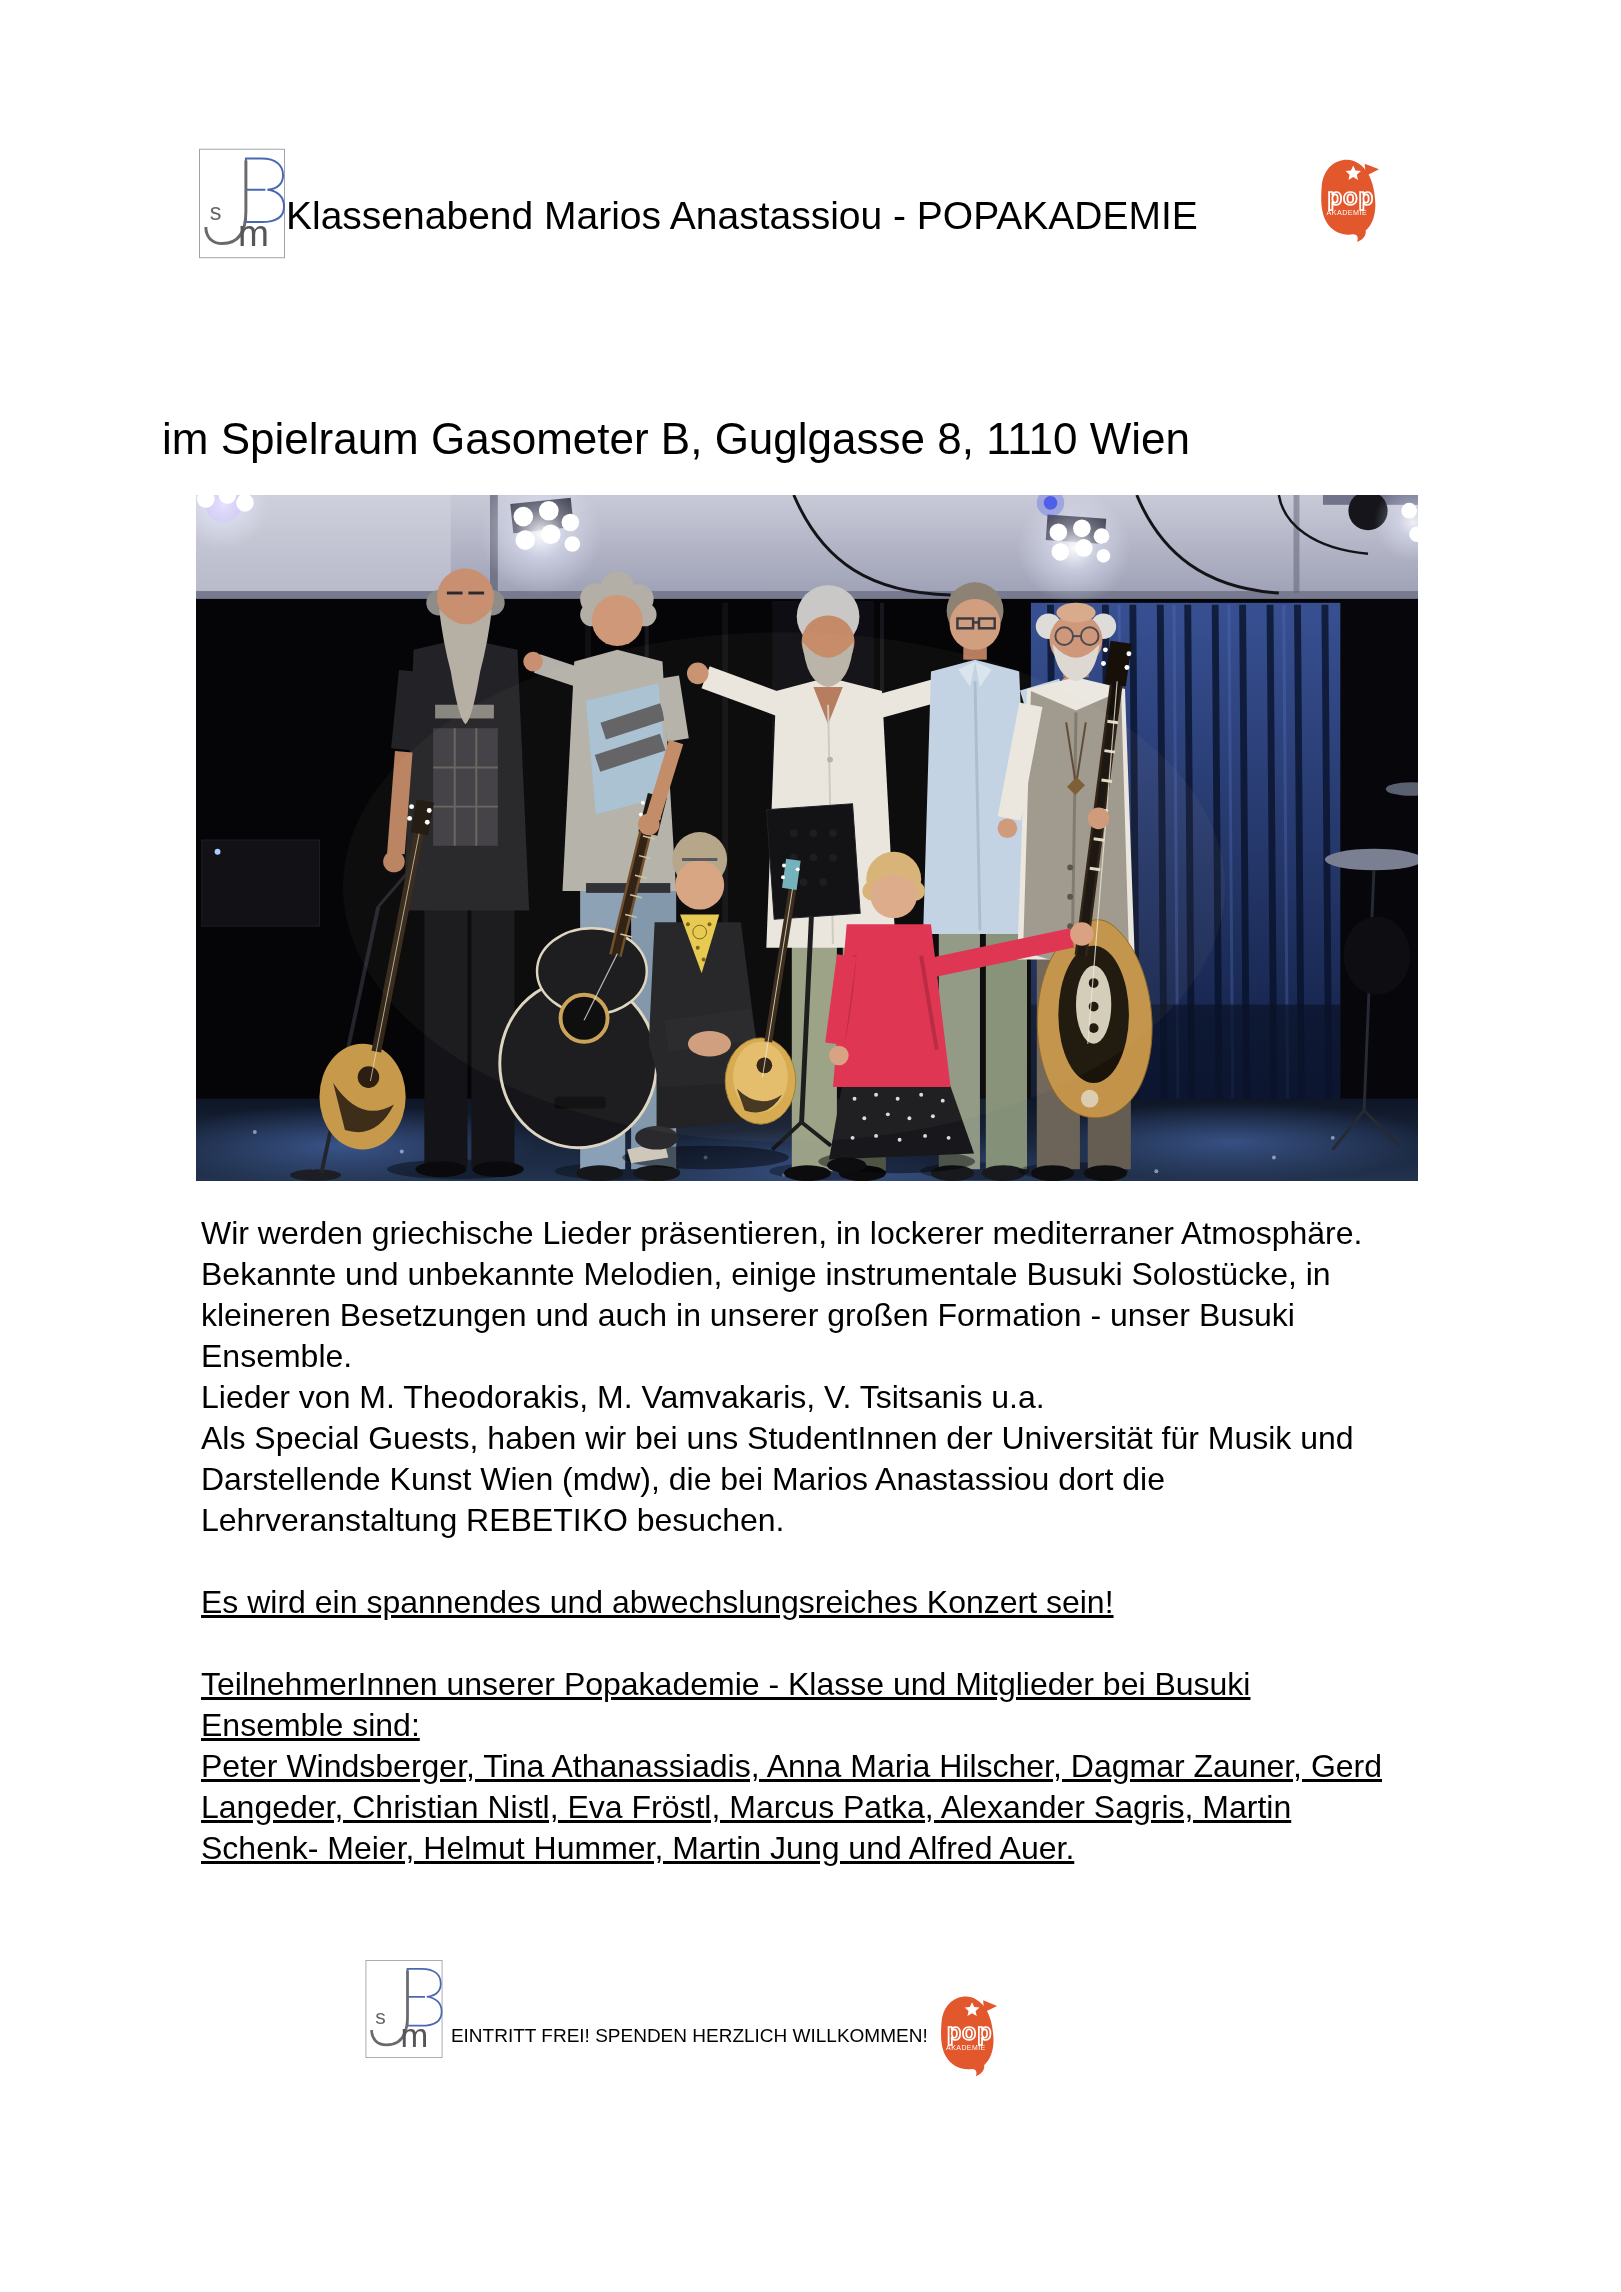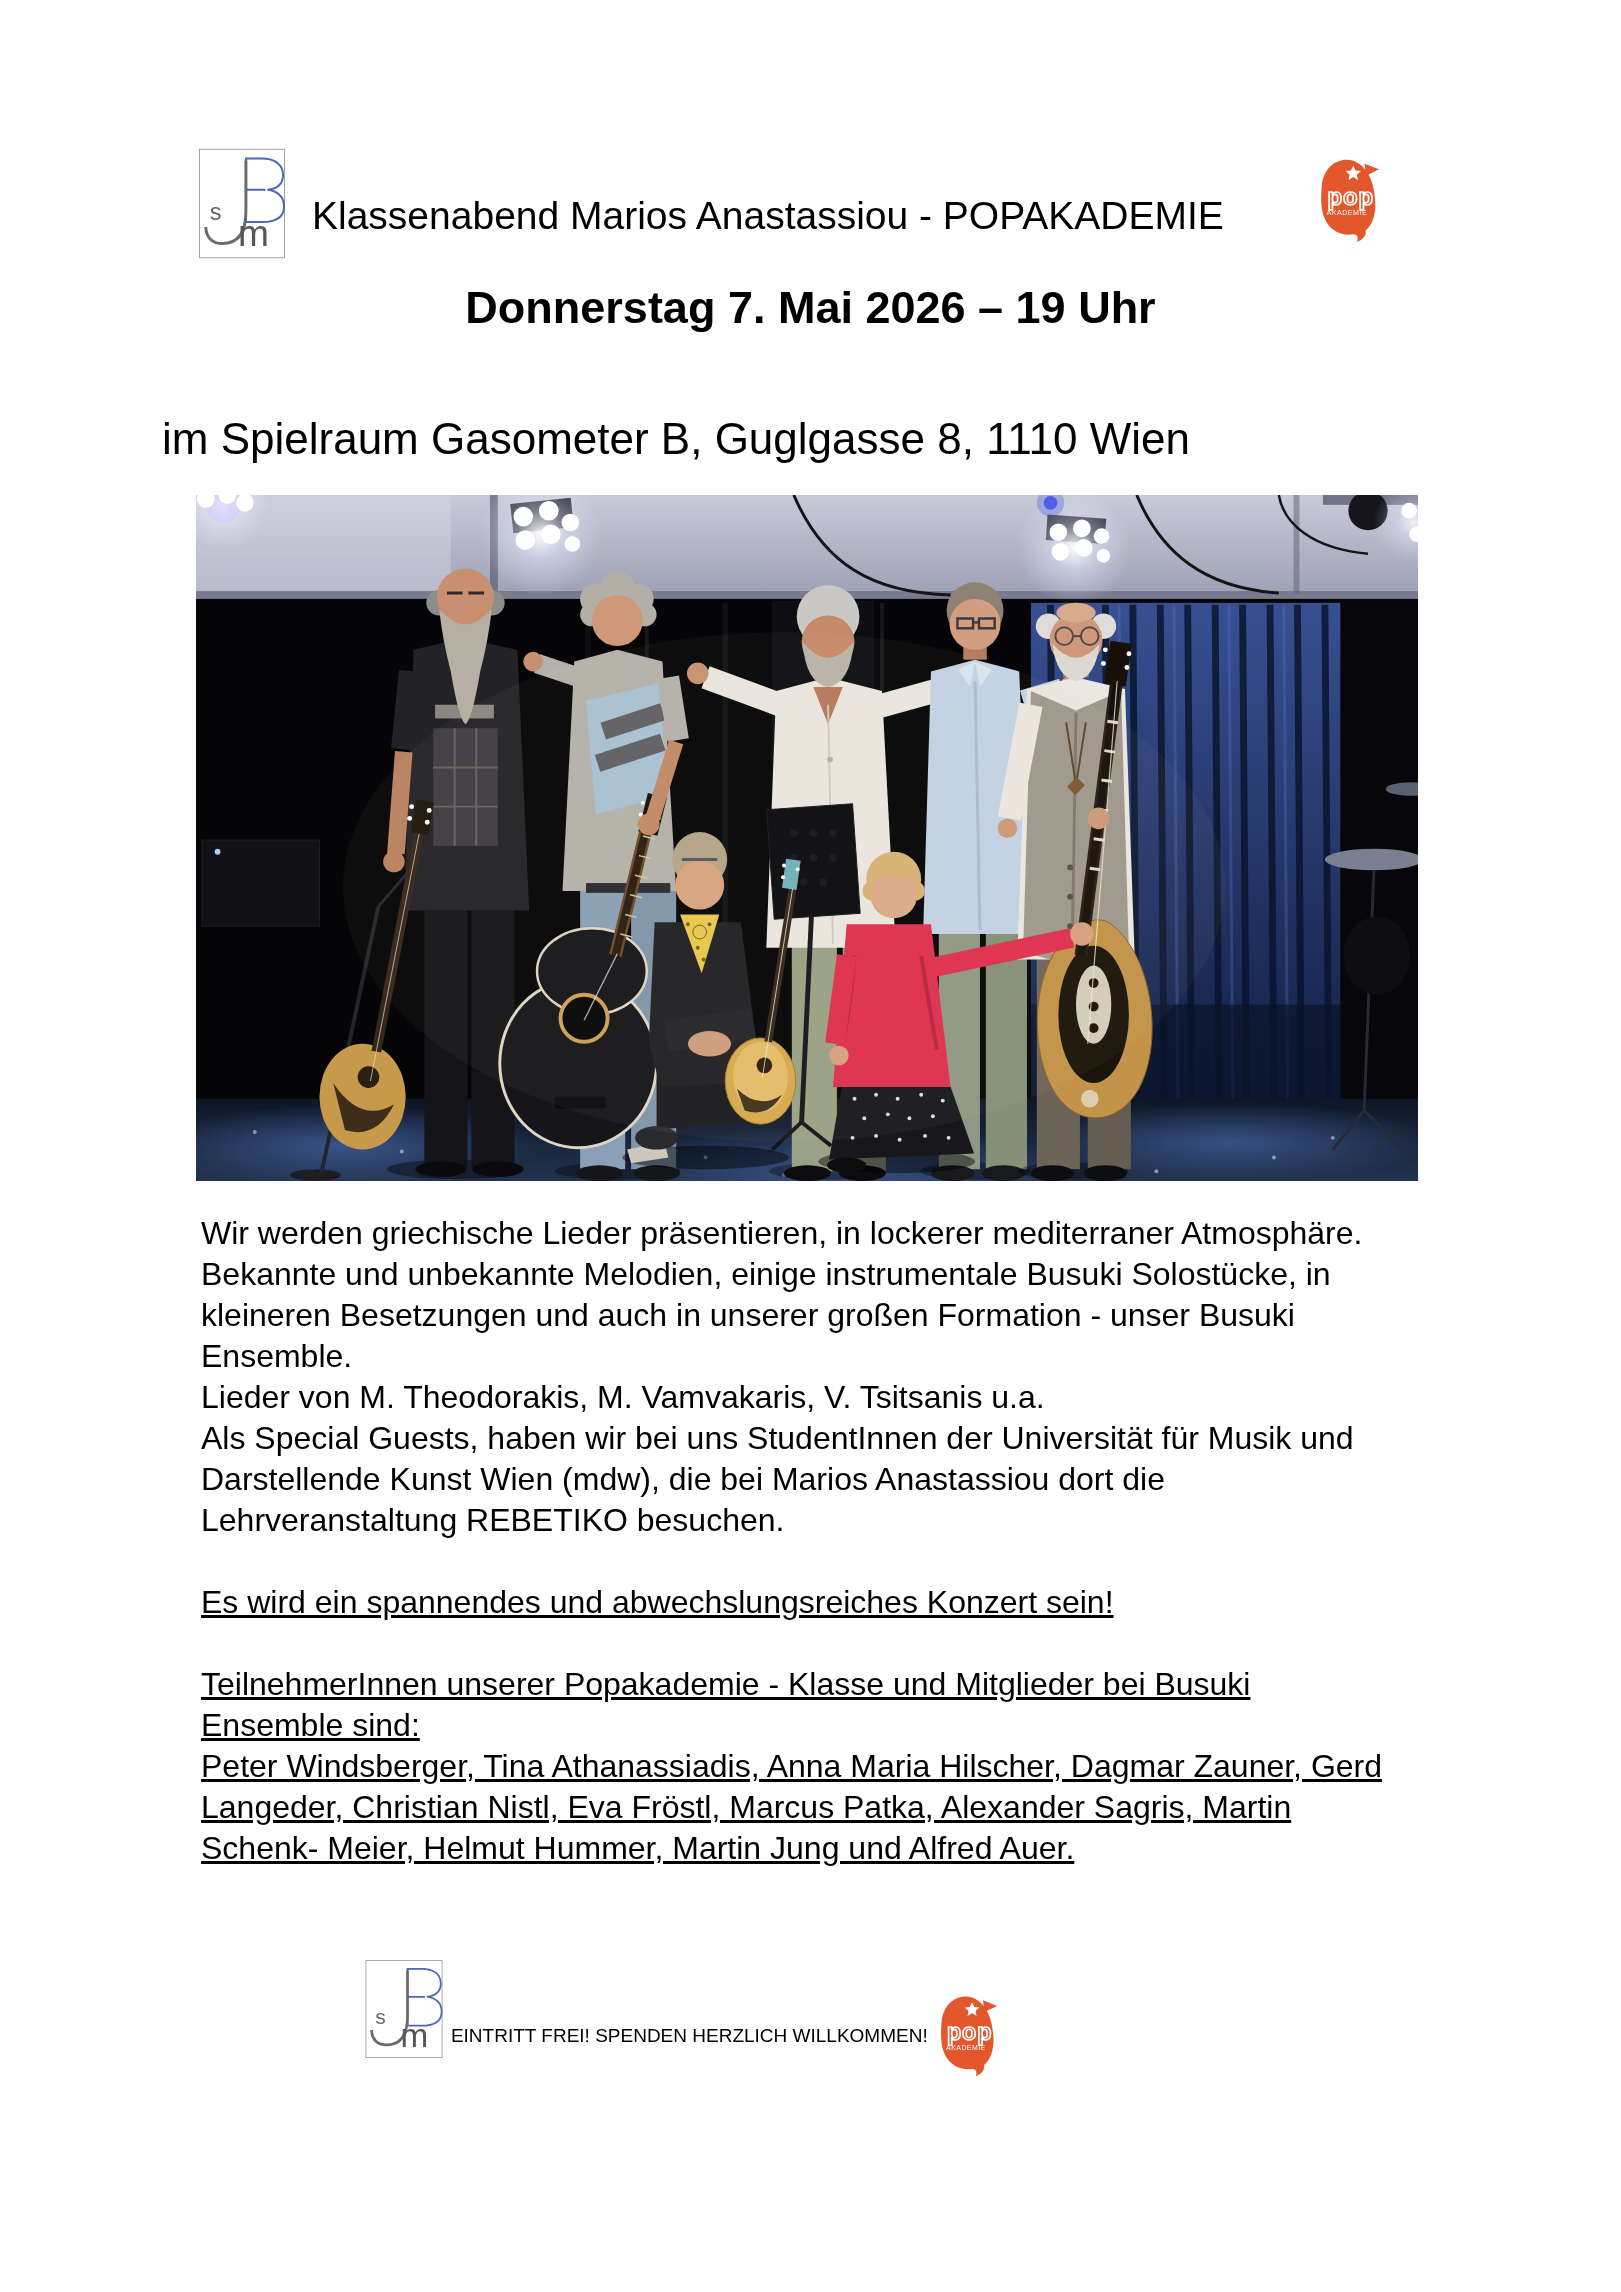--- a/index.html
+++ b/index.html
@@ -9,21 +9,21 @@
     margin:0 auto;
     background:#ffffff;
     font-family:"Liberation Sans","DejaVu Sans",sans-serif;
     color:#000;
     overflow:hidden;
   }
   .abs{position:absolute;}
   .masthead-title{
     left:286px;top:192px;
     font-size:39px;line-height:47px;font-weight:400;
-    white-space:nowrap;letter-spacing:0px;padding-left:26px;
+    white-space:nowrap;letter-spacing:0px;
   }
   .date-heading{
     left:0;top:282px;width:1621px;
     text-align:center;font-size:45px;font-weight:700;
   }
   .location-line{
     left:0;top:414px;width:1352px;
     text-align:center;font-size:44px;font-weight:400;
   }
   .photo-wrap{left:196px;top:495px;width:1222px;height:686px;}
@@ -65,21 +65,20 @@
   <h1 class="abs masthead-title" style="margin:0;">Klassenabend Marios Anastassiou - POPAKADEMIE</h1>
 
   <svg class="abs pop-top pop-logo" width="65" height="88" viewBox="0 0 68 92">
     <path d="M31,5 C16,7 8,19 7,33 C6,47 6,60 12,70 C17,79 28,85 40,83 C44,83 46,86 44,91 C50,89 54,84 53,79 C60,73 64,62 63,48 C62,30 56,12 40,6 C37,5 34,4.6 31,5 Z" fill="#e2572b"></path>
     <polygon points="52,9 67,15 53,22" fill="#e2572b"></polygon>
     <polygon points="40,11 42.4,16.2 48,16.8 43.8,20.6 45,26 40,23 35,26 36.2,20.6 32,16.8 37.6,16.2" fill="#ffffff"></polygon>
     <text x="13" y="52" font-size="25" font-weight="bold" fill="none" stroke="#ffffff" stroke-width="1.8" letter-spacing="1">pop</text>
     <text x="12" y="63" font-size="7.5" fill="#ffffff" letter-spacing="0.5">AKADEMIE</text>
   </svg>
 
-  <h2 class="abs date-heading" style="margin:0;">Donnerstag 7. Mai 2026 – 19 Uhr</h2>
 
   <div class="abs location-line">im Spielraum Gasometer B, Guglgasse 8, 1110 Wien</div>
 
   <figure class="abs photo-wrap" style="margin:0;">
     <svg width="1222" height="686" viewBox="0 0 1247 700">
       <defs>
         <linearGradient id="ceil" x1="0" y1="0" x2="0" y2="1">
           <stop offset="0" stop-color="#c9cad8"></stop>
             <stop offset="1" stop-color="#9b9eb3"></stop>
         </linearGradient>

